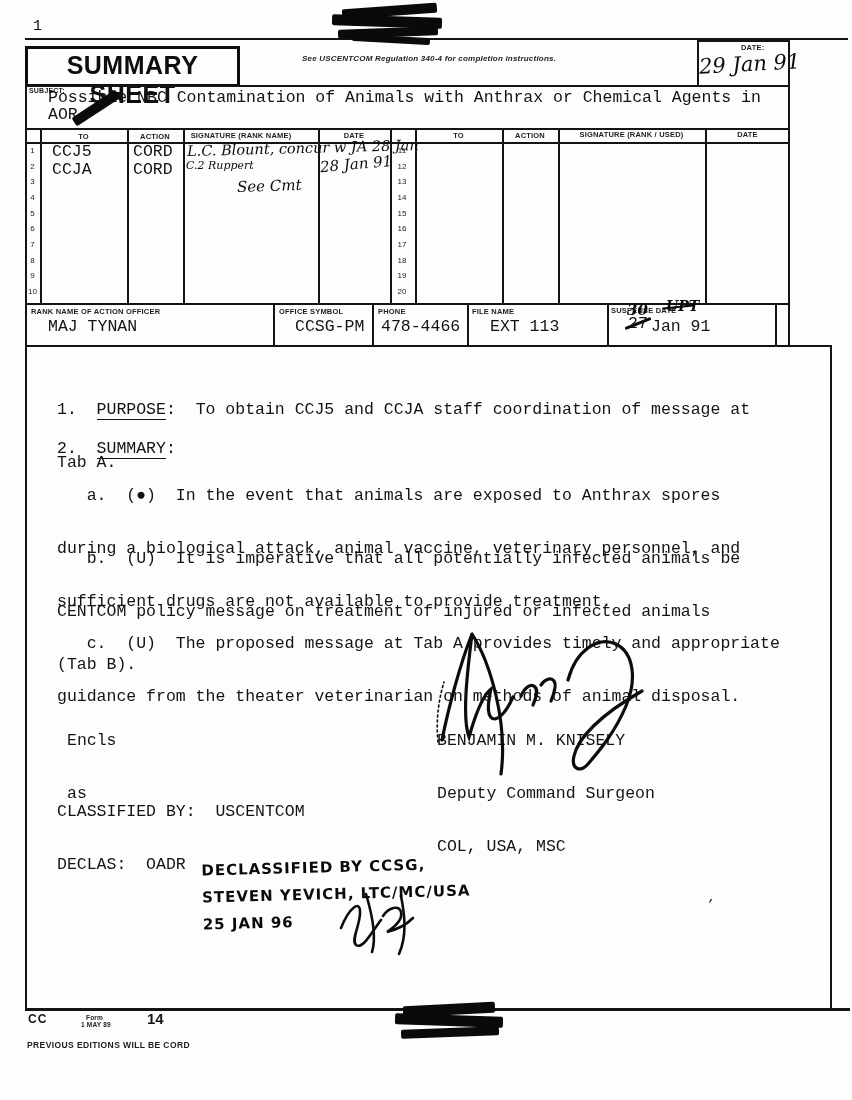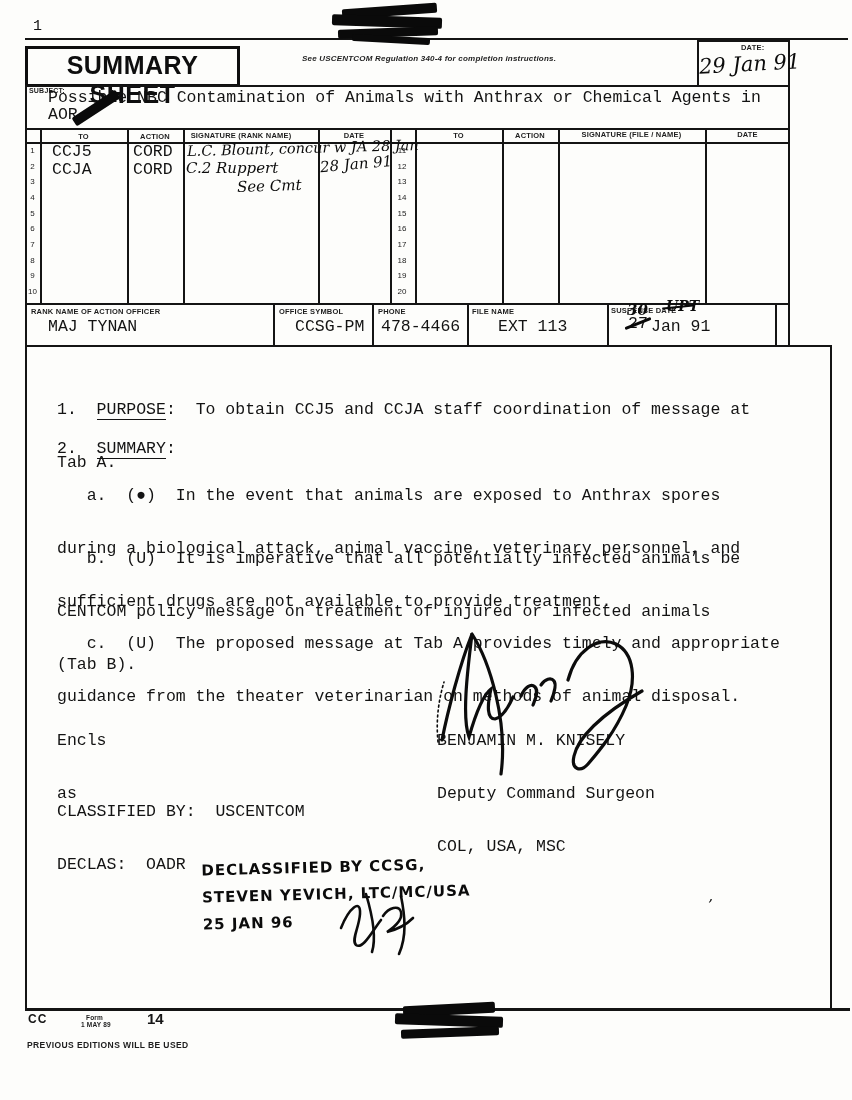--- a/index.html
+++ b/index.html
@@ -73,21 +73,21 @@
     <div class="abs line" style="left:25px;top:142px;width:765px;height:1.5px;"></div>
     <div class="abs line" style="left:25px;top:303px;width:765px;height:2px;"></div>
   </div>
 
   <div class="abs lbl" style="left:40px;top:132px;width:87px;text-align:center;">TO</div>
   <div class="abs lbl" style="left:127px;top:132px;width:56px;text-align:center;">ACTION</div>
   <div class="abs lbl" style="left:183px;top:131px;width:116px;text-align:center;">SIGNATURE (RANK  NAME)</div>
   <div class="abs lbl" style="left:318px;top:131px;width:72px;text-align:center;">DATE</div>
   <div class="abs lbl" style="left:415px;top:131px;width:87px;text-align:center;">TO</div>
   <div class="abs lbl" style="left:502px;top:131px;width:56px;text-align:center;">ACTION</div>
-  <div class="abs lbl" style="left:558px;top:130px;width:147px;text-align:center;">SIGNATURE (FILE / NAME)</div>
+  <div class="abs lbl" style="left:558px;top:130px;width:147px;text-align:center;">SIGNATURE (RANK / USED)</div>
   <div class="abs lbl" style="left:705px;top:130px;width:85px;text-align:center;">DATE</div>
 
   <div class="abs rownums" style="left:26px;top:146px;width:13px;height:150px;">
     <span>1</span>
     <span>2</span>
     <span>3</span>
     <span>4</span>
     <span>5</span>
     <span>6</span>
     <span>7</span>
@@ -106,40 +106,40 @@
     <span>18</span>
     <span>19</span>
     <span>20</span>
   </div>
 
   <div class="abs typed" style="left:52px;top:143px;">CCJ5
 CCJA</div>
   <div class="abs typed" style="left:133px;top:143px;">CORD
 CORD</div>
   <div class="abs hand" style="left:187px;top:140px;font-size:14.5px;transform:rotate(-1.5deg);">L.C. Blount, concur w JA  28 Jan</div>
-  <div class="abs hand" style="left:186px;top:159px;font-size:15px;">C.2 Ruppert</div>
+  <div class="abs hand" style="left:186px;top:159px;font-size:11px;">C.2 Ruppert</div>
   <div class="abs hand" style="left:320px;top:155px;font-size:15px;transform:rotate(-5deg);">28 Jan 91</div>
   <div class="abs hand" style="left:237px;top:177px;font-size:15px;transform:rotate(-2deg);">See Cmt</div>
 
   <div>
     <div class="abs line" style="left:273px;top:303px;width:1.5px;height:42px;"></div>
     <div class="abs line" style="left:372px;top:303px;width:1.5px;height:42px;"></div>
     <div class="abs line" style="left:467px;top:303px;width:1.5px;height:42px;"></div>
     <div class="abs line" style="left:607px;top:303px;width:1.5px;height:42px;"></div>
     <div class="abs line" style="left:775px;top:303px;width:1.5px;height:42px;"></div>
     <div class="abs line" style="left:25px;top:345px;width:807px;height:2px;"></div>
   </div>
   <div class="abs lbl" style="left:31px;top:307px;">RANK  NAME OF ACTION OFFICER</div>
   <div class="abs typed" style="left:48px;top:318px;">MAJ TYNAN</div>
   <div class="abs lbl" style="left:279px;top:307px;">OFFICE SYMBOL</div>
   <div class="abs typed" style="left:295px;top:318px;">CCSG-PM</div>
   <div class="abs lbl" style="left:378px;top:307px;">PHONE</div>
   <div class="abs typed" style="left:381px;top:318px;">478-4466</div>
   <div class="abs lbl" style="left:472px;top:307px;">FILE NAME</div>
-  <div class="abs typed" style="left:490px;top:318px;margin-left:8px;">EXT 113</div>
+  <div class="abs typed" style="left:490px;top:318px;">EXT 113</div>
   <div class="abs lbl" style="left:611px;top:306px;">SUSPENSE DATE</div>
   <div class="abs hand" style="left:666px;top:298px;font-size:14px;font-weight:bold;">UPT</div>
   <div class="abs bar" style="left:662px;top:306px;width:32px;height:2px;transform:rotate(-6deg);"></div>
   <div class="abs hand" style="left:627px;top:301px;font-size:15px;font-weight:bold;">30</div>
   <div class="abs typed" style="left:628px;top:315px;">27</div>
   <div class="abs bar" style="left:624px;top:322px;width:28px;height:3px;transform:rotate(-22deg);"></div>
   <div class="abs typed" style="left:651px;top:318px;">Jan 91</div>
 
   <div class="abs typed" style="left:57px;top:366px;">
     <div><span>1.  </span><span class="u">PURPOSE</span><span>:  To obtain CCJ5 and CCJA staff coordination of message at</span></div>
@@ -158,21 +158,21 @@
     <div>   b.  (U)  It is imperative that all potentially infected animals be</div>
     <div>CENTCOM policy message on treatment of injured or infected animals</div>
     <div>(Tab B).</div>
   </div>
 
   <div class="abs typed" style="left:57px;top:600px;">
     <div>   c.  (U)  The proposed message at Tab A provides timely and appropriate</div>
     <div>guidance from the theater veterinarian on methods of animal disposal.</div>
   </div>
 
-  <div class="abs typed" style="left:57px;top:697px;font-family:Liberation Mono, monospace;">
+  <div class="abs typed" style="left:67px;top:697px;font-family:Liberation Mono, monospace;">
     <div>Encls</div>
     <div>as</div>
   </div>
 
   <div class="abs typed" style="left:437px;top:697px;">
     <div>BENJAMIN M. KNISELY</div>
     <div>Deputy Command Surgeon</div>
     <div>COL, USA, MSC</div>
   </div>
 
@@ -208,20 +208,20 @@
       </g>
     </svg>
   </div>
   <div class="abs hand" style="left:708px;top:896px;font-size:15px;">’</div>
 
   <div class="abs line" style="left:25px;top:1008px;width:825px;height:3px;"></div>
   <div class="abs" style="left:28px;top:1012px;font-weight:bold;font-size:12px;letter-spacing:1px;">CC</div>
   <div class="abs lbl" style="left:86px;top:1014px;font-size:6.5px;">Form</div>
   <div class="abs lbl" style="left:81px;top:1021px;font-size:6.5px;">1 MAY 89</div>
   <div class="abs" style="left:147px;top:1010px;font-weight:bold;font-size:15px;">14</div>
-  <div class="abs lbl" style="left:27px;top:1040px;font-size:8.5px;letter-spacing:.4px;">PREVIOUS EDITIONS WILL BE USED</div>
+  <div class="abs lbl" style="left:27px;top:1040px;font-size:8.5px;letter-spacing:.4px;">PREVIOUS EDITIONS WILL BE CORD</div>
   <div class="abs" style="left:393px;top:1002px;width:114px;height:40px;">
     <div class="bar" style="left:10px;top:2px;width:92px;height:11px;transform:rotate(-3deg);"></div>
     <div class="bar" style="left:2px;top:13px;width:108px;height:11px;transform:rotate(2deg);"></div>
     <div class="bar" style="left:8px;top:26px;width:98px;height:9px;transform:rotate(-2deg);"></div>
   </div>
 
 </div>
 
 </body></html>

